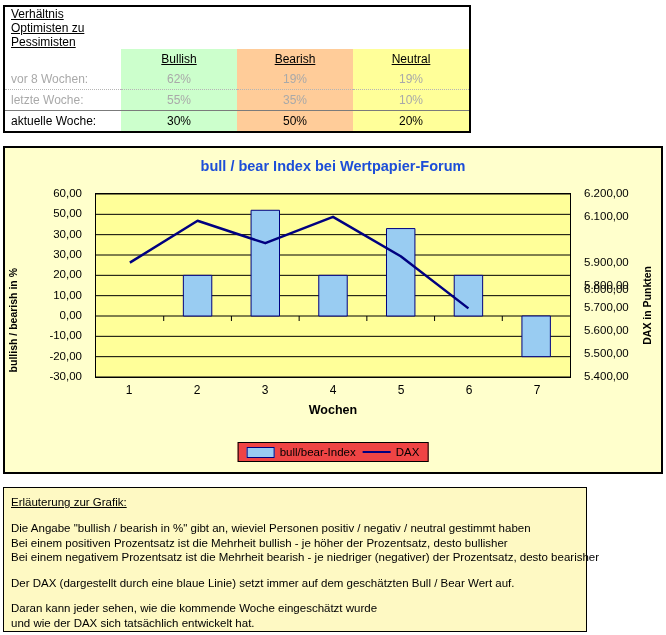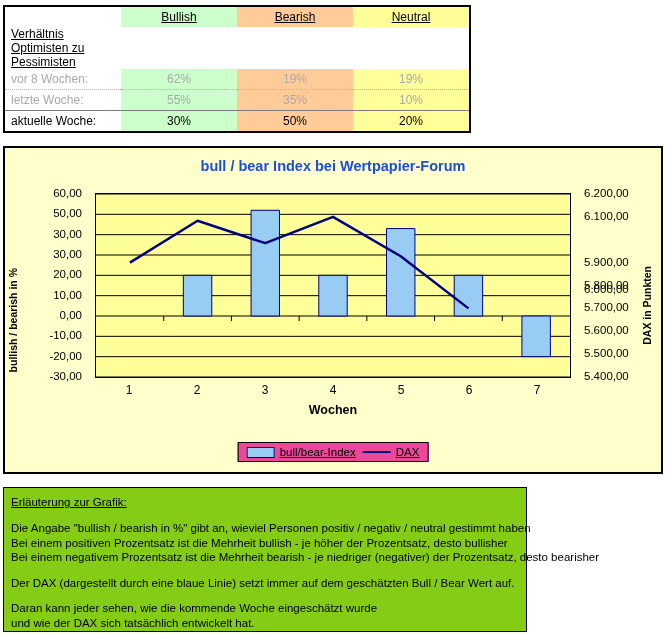--- a/index.html
+++ b/index.html
@@ -172,27 +172,26 @@
     text-align: center;
     font-size: 12.5px;
     font-weight: bold;
   }
   .legend {
     position: absolute;
     left: 50%;
     transform: translateX(-50%);
     bottom: 10px;
     border: 1px solid #000;
-    background: #ec4899;
+    background: #ef4444;
     padding: 3px 8px;
     display: flex;
     gap: 7px;
     font-size: 11.5px;
     white-space: nowrap;
-    text-decoration: underline;
   }
   .legend .swatch-bar {
     display: inline-block;
     width: 26px;
     height: 9px;
     background: #99ccf2;
     border: 1px solid #000080;
   }
   .legend .swatch-line {
     display: inline-block;
@@ -201,24 +200,24 @@
     border-top: 2.5px solid #000080;
     vertical-align: middle;
   }
   .legend-item { display: flex; align-items: center; gap: 5px; }
 
   
   .expl-panel {
     position: absolute;
     left: 3px;
     top: 487px;
-    width: 524px;
+    width: 584px;
     height: 145px;
     border: 1px solid #000;
-    background: #84cc16;
+    background: #fef9c3;
     box-sizing: border-box;
     padding: 8px 7px;
   }
   .expl-head {
     font-size: 11.5px;
     text-decoration: underline;
     margin-bottom: 13px;
   }
   .expl-line {
     font-size: 11.5px;
@@ -227,30 +226,30 @@
   }
   .expl-gap { height: 11px; }
 </style>
 </head>
 <body>
 
 <div class="ratio-panel">
   <table class="ratio-table">
     <tbody>
         <tr>
+      <td class="rt-title"><span>Verhältnis Optimisten zu Pessimisten</span></td>
+      <td></td>
+      <td></td>
+      <td></td>
+    </tr>
+    <tr>
       <td></td>
       <td class="col-head c-bull"><span>Bullish</span></td>
       <td class="col-head c-bear"><span>Bearish</span></td>
       <td class="col-head c-neut"><span>Neutral</span></td>
-    </tr>
-    <tr>
-      <td class="rt-title"><span>Verhältnis Optimisten zu Pessimisten</span></td>
-      <td></td>
-      <td></td>
-      <td></td>
     </tr>
     <tr class="dashed-bot">
       <td class="rowlabel dim">vor 8 Wochen:</td>
       <td class="val c-bull dim">62%</td>
       <td class="val c-bear dim">19%</td>
       <td class="val c-neut dim">19%</td>
     </tr>
     <tr class="dashed-bot">
       <td class="rowlabel dim">letzte Woche:</td>
       <td class="val c-bull dim">55%</td>

